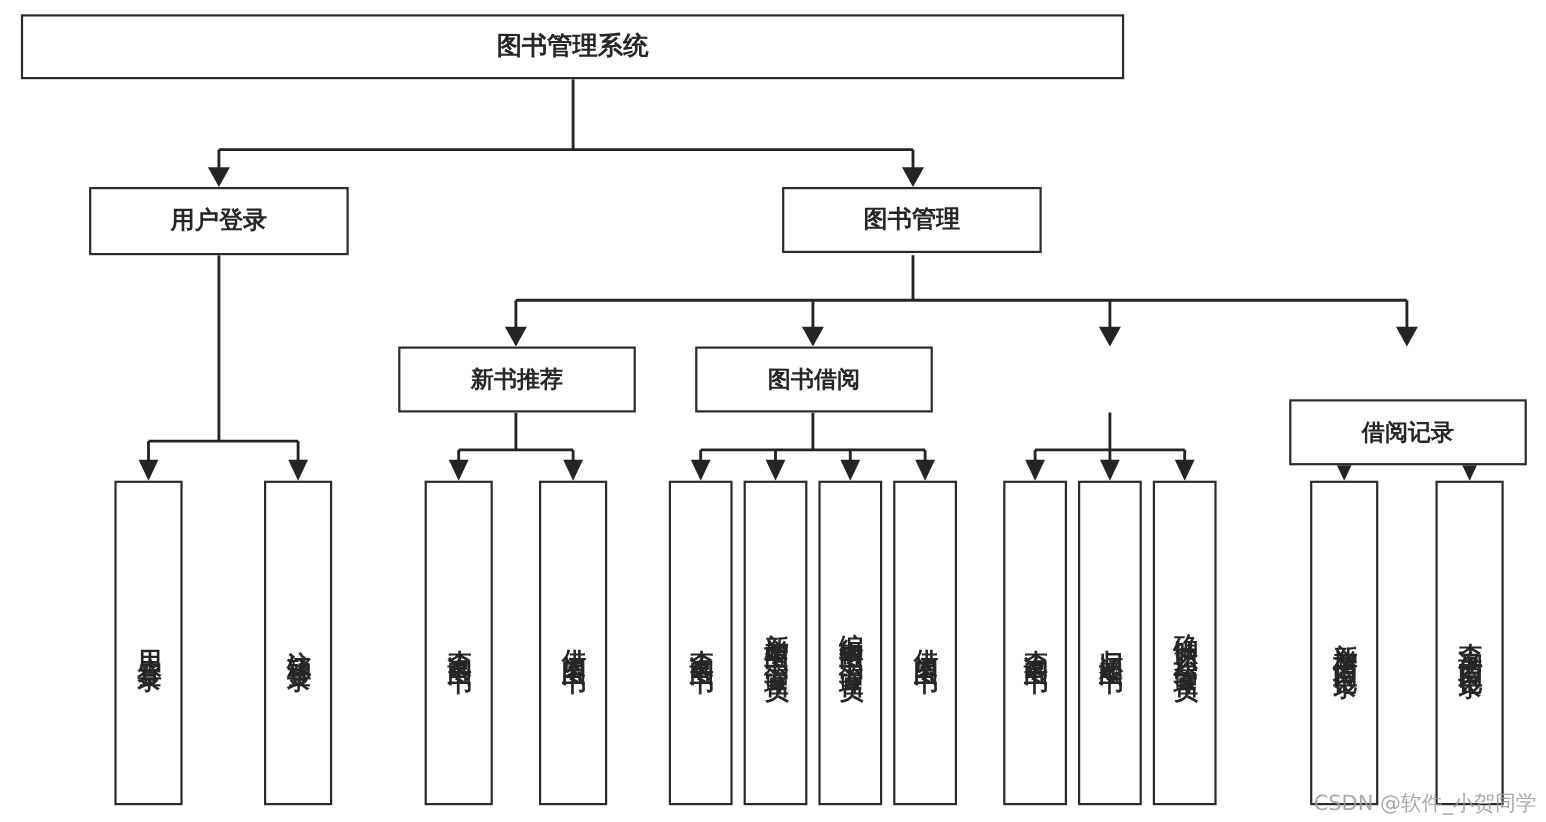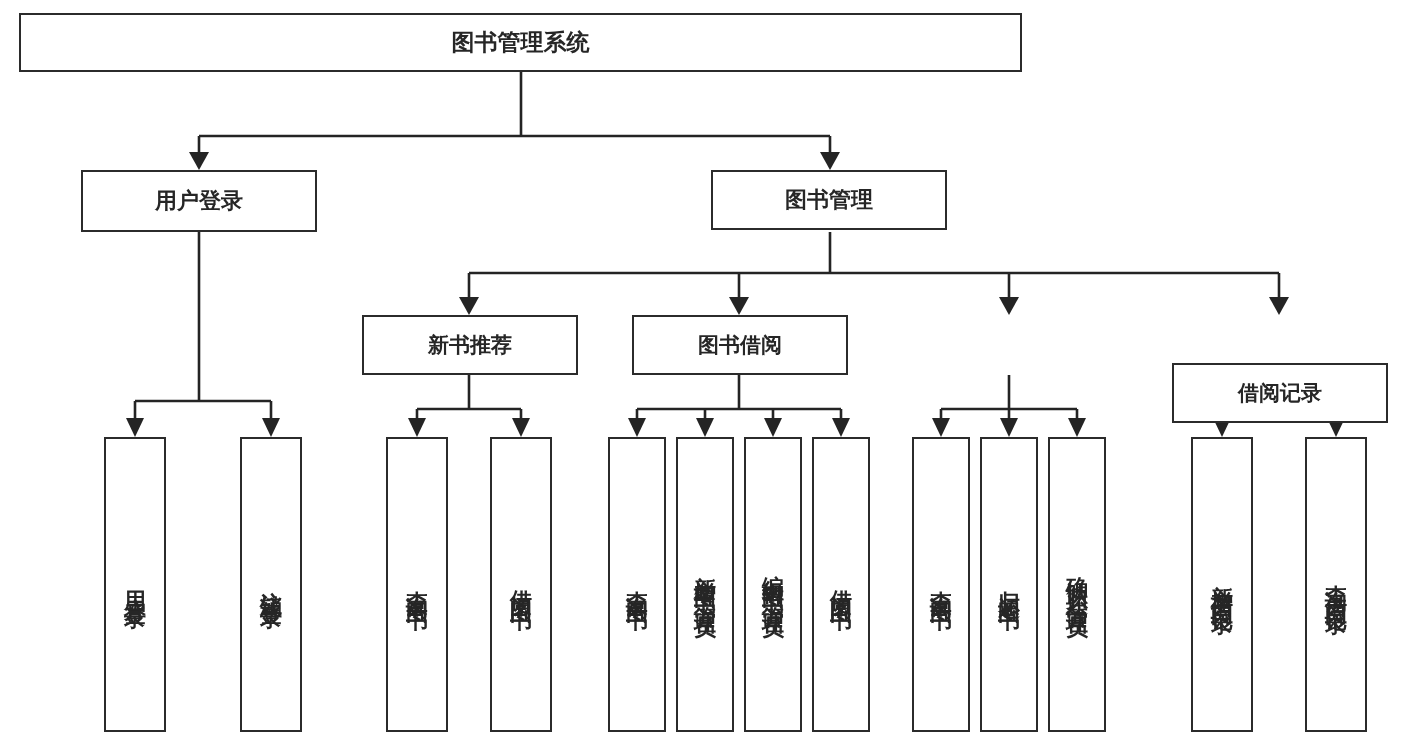--- a/index.html
+++ b/index.html
@@ -222,14 +222,15 @@
   </div>
 
   <div class="node leaf" style="left:1191px; top:437px; width:62px; height:295px;">
     <span class="label">新增借阅记录</span>
   </div>
 
   <div class="node leaf" style="left:1305px; top:437px; width:62px; height:295px;">
     <span class="label">查询借阅记录</span>
   </div>
 
+  <div id="watermark">CSDN @软件_小贺同学</div>
 
 </div>
 
 </body></html>

